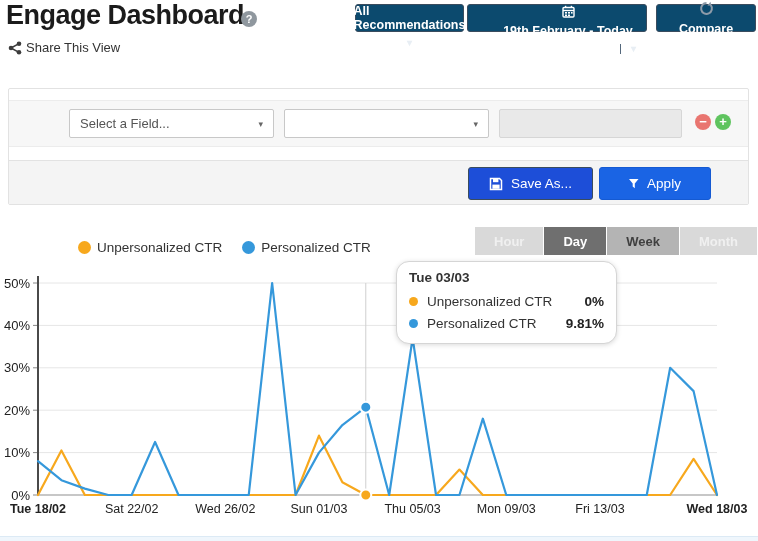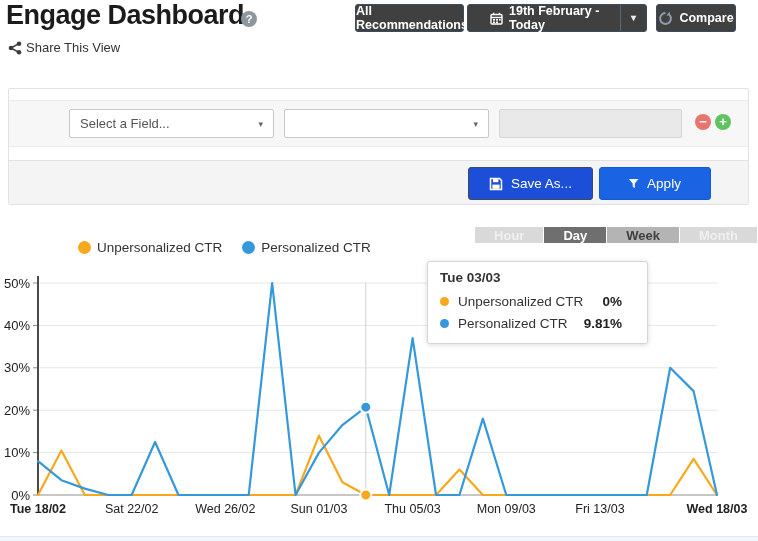--- a/index.html
+++ b/index.html
@@ -2,24 +2,24 @@
 <html><head>
 <meta charset="utf-8">
 <style>
   * { margin:0; padding:0; box-sizing:border-box; }
   html,body { width:758px; height:541px; background:#fff; font-family:"Liberation Sans", sans-serif; overflow:hidden; }
   #app { position:relative; width:758px; height:541px; background:#fff; }
 
   
   .page-title { position:absolute; left:6px; top:0px; font-size:27px; font-weight:bold; color:#1b1b1b; letter-spacing:-0.5px; }
   .help-badge { position:absolute; left:241px; top:11px; width:16px; height:16px; border-radius:50%; background:#8f979e; color:#fff; font-size:11px; font-weight:bold; text-align:center; line-height:16px; }
-  .top-btn { position:absolute; top:4px; height:28px; background:#404040; border:1px solid #3a4c5e; border-radius:3px; color:#fff; font-size:12.5px; font-weight:bold; display:flex; align-items:center; justify-content:center; gap:6px; cursor:pointer; }
+  .top-btn { position:absolute; top:4px; height:28px; background:#0c4a6e; border:1px solid #3a4c5e; border-radius:3px; color:#fff; font-size:12.5px; font-weight:bold; display:flex; align-items:center; justify-content:center; gap:6px; cursor:pointer;flex-direction:column; }
   #btn-recs { left:355px; width:109px; }
   #btn-date { left:467px; width:180px; padding-left:22px; justify-content:flex-start; }
-  #btn-compare { left:656px; width:80px; }
+  #btn-compare { left:656px; width:100px; }
   .caret { font-size:10px; line-height:10px; color:#e8eef4; }
   .date-caret-zone { margin-left:auto; align-self:stretch; display:flex; align-items:center; padding:0 10px; border-left:1px solid #54687c; }
   .share-link { position:absolute; left:8px; top:40px; display:flex; align-items:center; gap:4px; font-size:13px; color:#333; cursor:pointer; }
 
   
   .filter-panel { position:absolute; left:8px; top:88px; width:741px; height:117px; background:#fff; border:1px solid #E2E2E2; border-radius:2px; }
   .filter-strip { position:absolute; left:0; top:11px; width:100%; height:47px; background:#F7F7F7; border-top:1px solid #ECECEC; border-bottom:1px solid #ECECEC; }
   .sel { position:absolute; top:20px; width:205px; height:29px; background:#fff; border:1px solid #C8C8C8; border-radius:2px; font-size:13px; color:#555; display:flex; align-items:center; padding:0 10px; cursor:pointer; }
   .sel .caret { color:#666; margin-left:auto; font-size:9px; }
   #sel-field { left:60px; }
@@ -31,29 +31,29 @@
   .panel-footer { position:absolute; left:0; bottom:0; width:100%; height:44px; background:#F4F4F4; border-top:1px solid #E2E2E2; }
   .footer-btn { position:absolute; top:6px; height:33px; border-radius:3px; color:#fff; font-size:13.5px; display:flex; align-items:center; justify-content:center; gap:8px; cursor:pointer; }
   #btn-saveas { left:459px; width:125px; background:#1d4ed8; border:1px solid #3a4c5e; }
   #btn-apply { left:590px; width:112px; background:#1A64E4; border:1px solid #155ad2; }
 
   
   .legend { position:absolute; left:78px; top:240px; display:flex; gap:20px; }
   .legend-item { display:flex; align-items:center; gap:6px; font-size:13.5px; color:#333; cursor:pointer; }
   .legend-dot { width:13px; height:13px; border-radius:50%; }
   .granularity { position:absolute; right:1px; top:227px; display:flex; gap:1px; }
-  .g-btn { height:16px; padding:0 19px; font-size:13px; font-weight:bold; display:flex; align-items:center; cursor:pointer; }
+  .g-btn { height:28px; padding:0 19px; font-size:13px; font-weight:bold; display:flex; align-items:center; cursor:pointer; }
   .g-disabled { background:#D9D9D9; color:#F0F0F0; }
   .g-active   { background:#6F6F6F; color:#FFFFFF; }
   .g-normal   { background:#B4B4B4; color:#3F3F3F; }
 
   #chart-wrap { position:absolute; left:0; top:270px; width:758px; height:252px; }
 
   
-  .tooltip { position:absolute; left:427px; top:261px; width:221px; background:#fff; border:1px solid #D5D5D5; border-radius:3px; box-shadow:0 1px 5px rgba(0,0,0,0.15); padding:8px 25px 9px 12px; z-index:5; }
+  .tooltip { position:absolute; left:396px; top:261px; width:221px; background:#fff; border:1px solid #D5D5D5; border-radius:13px; box-shadow:0 1px 5px rgba(0,0,0,0.15); padding:8px 12px 9px 12px; z-index:5; }
   .tooltip-title { font-size:13.5px; font-weight:bold; color:#333; margin-bottom:5px; }
   .tooltip-row { display:flex; align-items:center; height:22px; font-size:13.5px; color:#333; }
   .tooltip-dot { width:9px; height:9px; border-radius:50%; margin-right:9px; flex:0 0 auto; }
   .tooltip-value { margin-left:auto; font-weight:bold; color:#222; }
 
   .bottom-strip { position:absolute; left:0; top:536px; width:758px; height:5px; background:#EFF6FC; border-top:1px solid #DCEAF5; }
 
   .icon-svg { display:block; }
 </style>
 </head>

